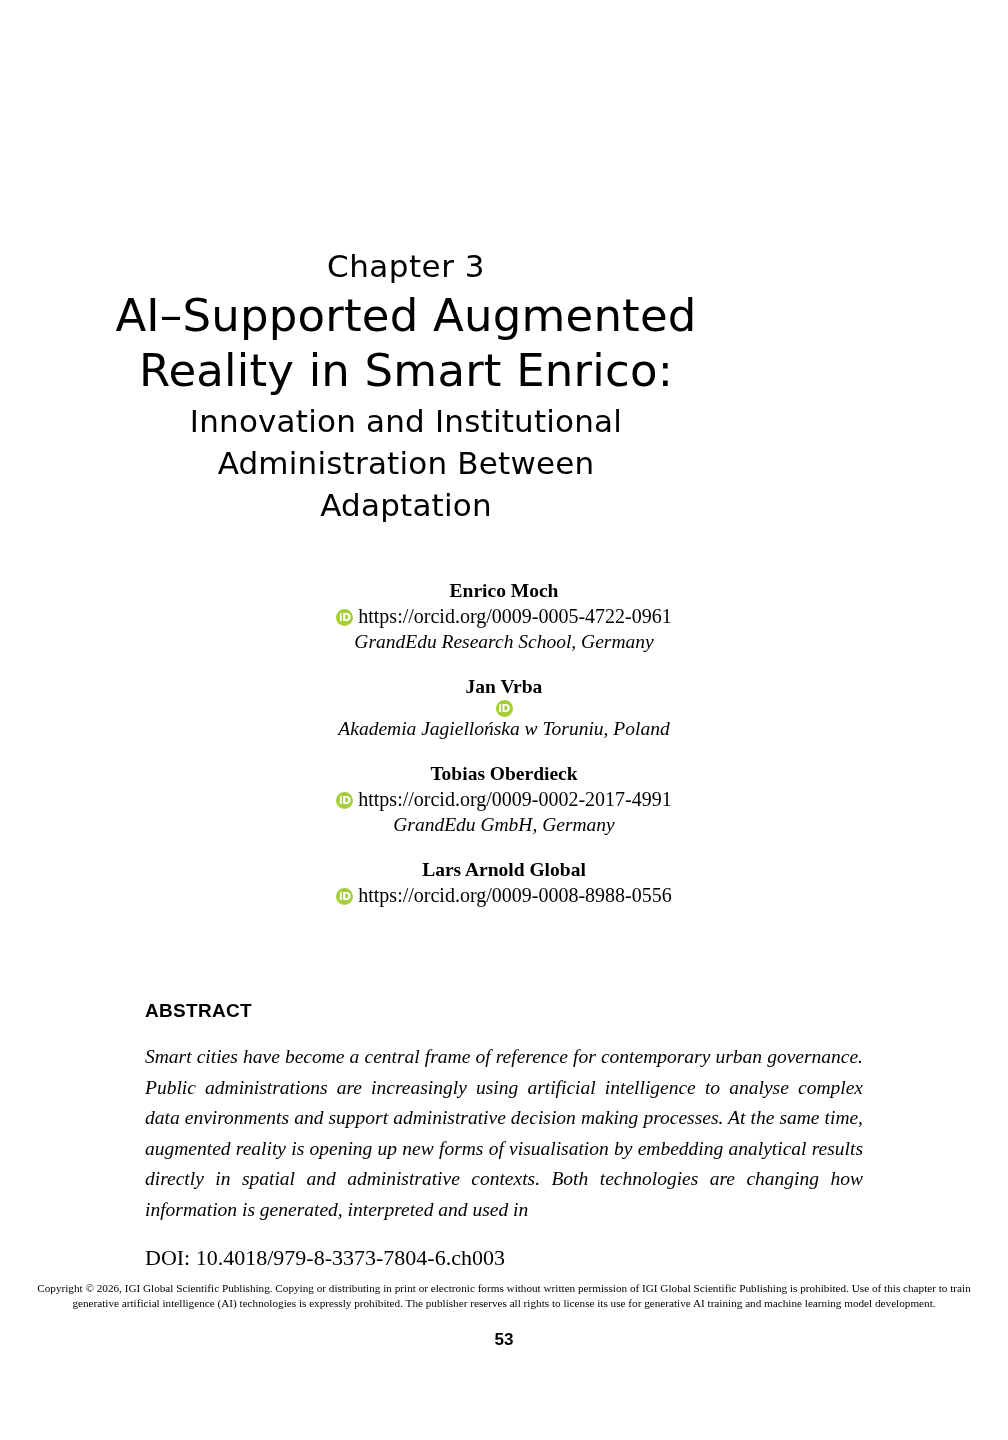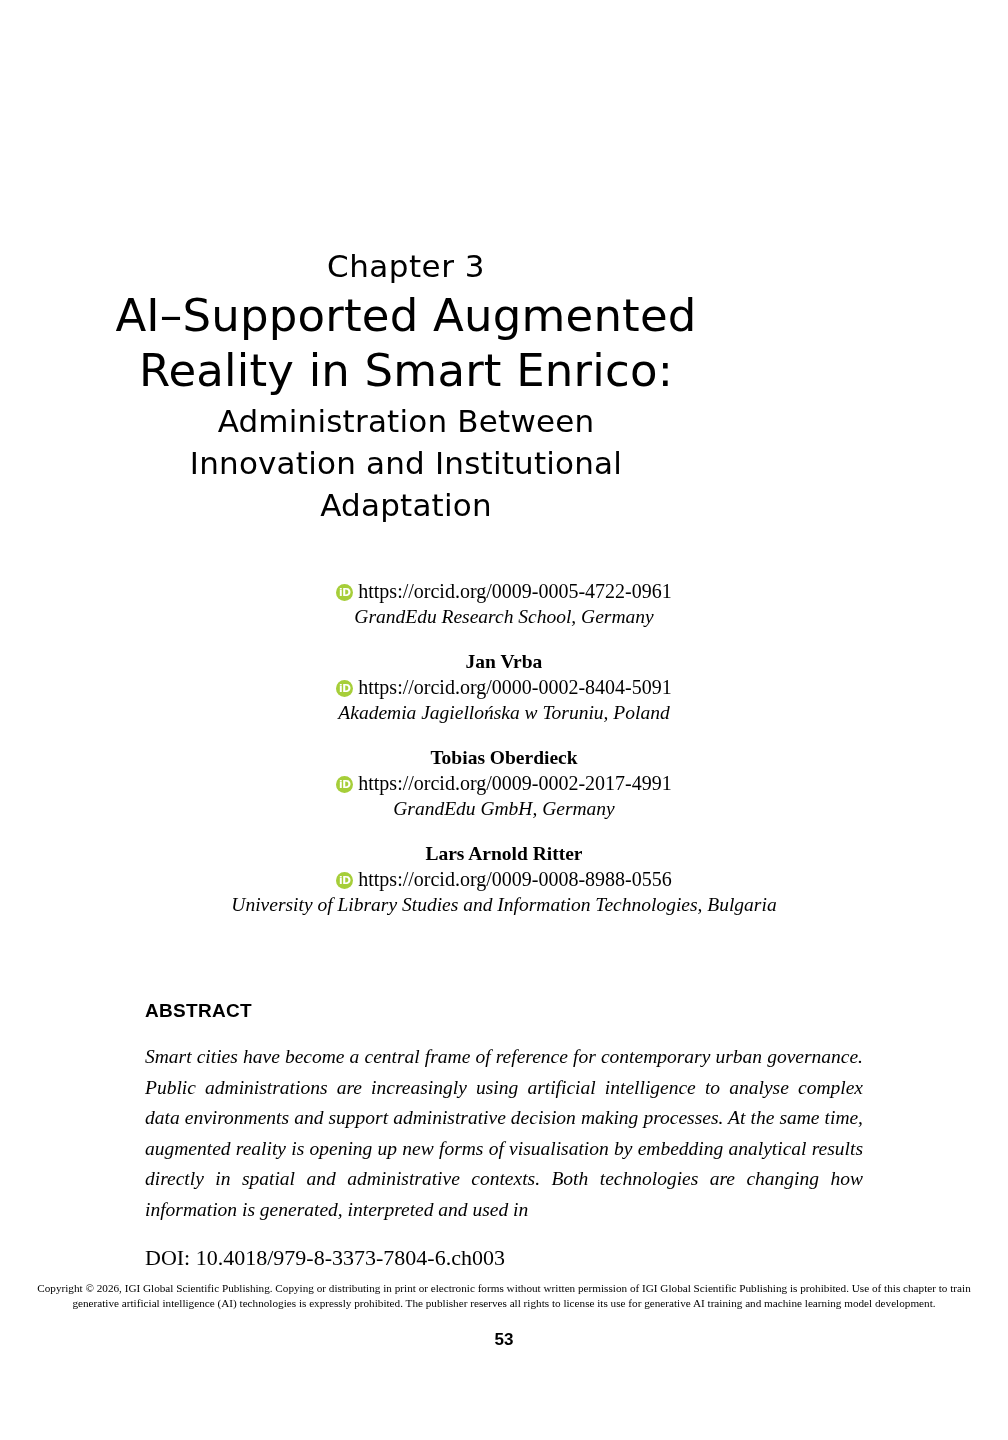--- a/index.html
+++ b/index.html
@@ -176,69 +176,68 @@
 
 <div class="page">
 
   <div class="title-block">
     <div class="chapter-label">Chapter 3</div>
     <div class="main-title">
       <div>AI–Supported Augmented</div>
       <div>Reality in Smart Enrico:</div>
     </div>
     <div class="sub-title">
+      <div>Innovation and Institutional</div>
       <div>Administration Between</div>
-      <div>Innovation and Institutional</div>
       <div>Adaptation</div>
     </div>
   </div>
 
   <div class="authors">
 
     <div class="author">
+      <div class="author-name">Enrico Moch</div>
       <div class="author-orcid">
         <span class="orcid-icon">
             <span>iD</span>
           </span>
         <span>https://orcid.org/0009-0005-4722-0961</span>
       </div>
       <div class="author-affil">GrandEdu Research School, Germany</div>
     </div>
 
     <div class="author">
       <div class="author-name">Jan Vrba</div>
       <div class="author-orcid">
         <span class="orcid-icon">
             <span>iD</span>
           </span>
-        <span>https://orcid.org/0000-0002-8404-5091</span>
       </div>
       <div class="author-affil">Akademia Jagiellońska w Toruniu, Poland</div>
     </div>
 
     <div class="author">
       <div class="author-name">Tobias Oberdieck</div>
       <div class="author-orcid">
         <span class="orcid-icon">
             <span>iD</span>
           </span>
         <span>https://orcid.org/0009-0002-2017-4991</span>
       </div>
       <div class="author-affil">GrandEdu GmbH, Germany</div>
     </div>
 
     <div class="author">
-      <div class="author-name">Lars Arnold Ritter</div>
+      <div class="author-name">Lars Arnold Global</div>
       <div class="author-orcid">
         <span class="orcid-icon">
             <span>iD</span>
           </span>
         <span>https://orcid.org/0009-0008-8988-0556</span>
       </div>
-      <div class="author-affil">University of Library Studies and Information Technologies, Bulgaria</div>
     </div>
 
   </div>
 
   <div class="abstract-heading">ABSTRACT</div>
   <div class="abstract-body">Smart cities have become a central frame of reference for contemporary urban governance. Public administrations are increasingly using artificial intelligence to analyse complex data environments and support administrative decision making processes. At the same time, augmented reality is opening up new forms of visualisation by embedding analytical results directly in spatial and administrative contexts. Both technologies are changing how information is generated, interpreted and used in</div>
 
   <div class="doi">DOI: 10.4018/979-8-3373-7804-6.ch003</div>
 
   <div class="footer">Copyright © 2026, IGI Global Scientific Publishing. Copying or distributing in print or electronic forms without written permission of IGI Global Scientific Publishing is prohibited. Use of this chapter to train generative artificial intelligence (AI) technologies is expressly prohibited. The publisher reserves all rights to license its use for generative AI training and machine learning model development.</div>

